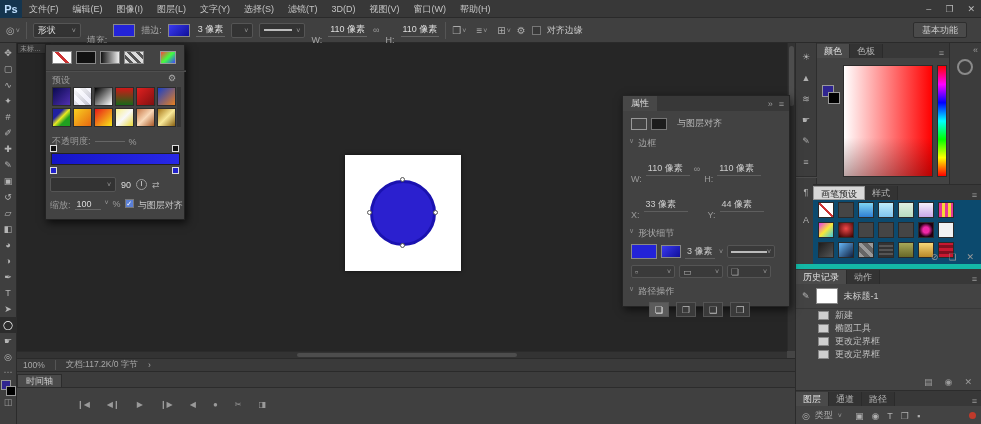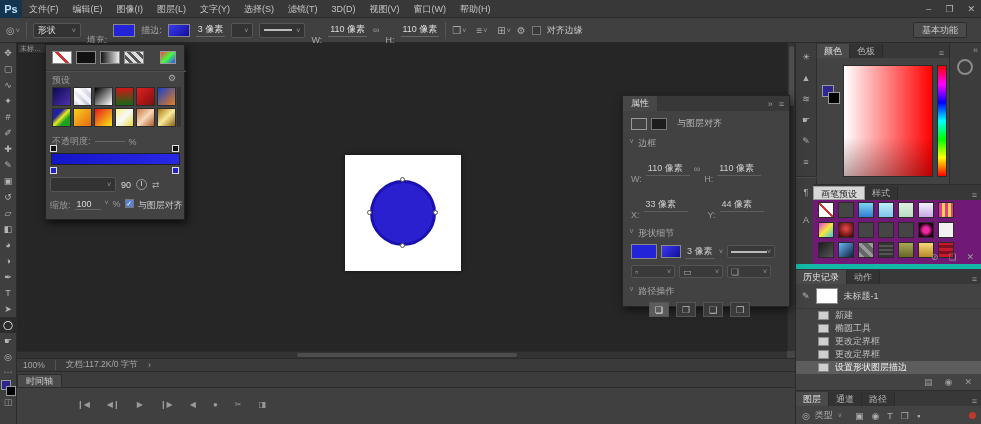--- a/index.html
+++ b/index.html
@@ -99,21 +99,21 @@
   #cp-fg{position:absolute;left:0;top:0;width:12px;height:12px;border:1px solid #999;}
   #cp-bg{position:absolute;left:6px;top:7px;width:12px;height:12px;border:1px solid #999;background:#000;}
   #sat-square{position:absolute;left:26px;top:22px;width:90px;height:112px;border:1px solid #2c2c2c;
     background:linear-gradient(to top,rgba(60,0,0,.35),rgba(0,0,0,0) 35%),linear-gradient(to right,#ffffff,#ff0000);}
   #hue-bar{position:absolute;left:120px;top:22px;width:10px;height:112px;border:1px solid #2c2c2c;
     background:linear-gradient(#ff0000,#ff00ff,#0000ff,#00ffff,#00ff00,#ffff00,#ff0000);}
   #libs{position:absolute;left:153px;top:0;width:33px;height:141px;background:#3c3c3c;border-left:1px solid #2c2c2c;}
   #libs-collapse{position:absolute;right:4px;top:2px;color:#999;}
   #libs-icon{position:absolute;left:7px;top:16px;width:16px;height:16px;border-radius:50%;border:2px solid #8a8a8a;}
 
-  #styles-panel{position:absolute;left:17px;top:141px;width:169px;height:80px;background:#701a75;border-top:1px solid #2c2c2c;}
+  #styles-panel{position:absolute;left:17px;top:141px;width:169px;height:80px;background:#0c4a6e;border-top:1px solid #2c2c2c;}
   #styles-grid{position:absolute;left:5px;top:17px;width:150px;display:flex;flex-wrap:wrap;gap:4px 4px;}
   .sswatch{width:16px;height:16px;border:1px solid #2a2a2a;}
   #styles-btns{position:absolute;right:8px;bottom:2px;display:flex;gap:10px;color:#9a9a9a;}
 
   #history-panel{position:absolute;left:0;top:221px;width:186px;height:126px;background:#434343;border-top:5px solid #14b8a6;}
   #snapshot-row{display:flex;align-items:center;gap:6px;padding:4px 6px;border-bottom:1px solid #383838;}
   #snapshot-thumb{width:22px;height:16px;background:#fff;border:1px solid #888;}
   .hrow{display:flex;align-items:center;gap:6px;padding:1px 6px 1px 22px;height:13px;color:#c0c0c0;}
   .hrow.selected{background:#5d5d5d;color:#f0f0f0;}
   .page-icon{width:11px;height:9px;background:#cfcfcf;border:1px solid #888;display:inline-block;}
@@ -547,24 +547,20 @@
             <span>椭圆工具</span>
           </div>
           <div class="hrow">
             <span class="page-icon"></span>
             <span>更改定界框</span>
           </div>
           <div class="hrow">
             <span class="page-icon"></span>
             <span>更改定界框</span>
           </div>
-          <div class="hrow selected">
-            <span class="page-icon"></span>
-            <span>设置形状图层描边</span>
-          </div>
         </div>
       <div id="history-btns">
 
       <span>▤</span>
           <span>◉</span>
           <span>✕</span>
         </div>
     </div>
 
     <div id="layers-panel">

